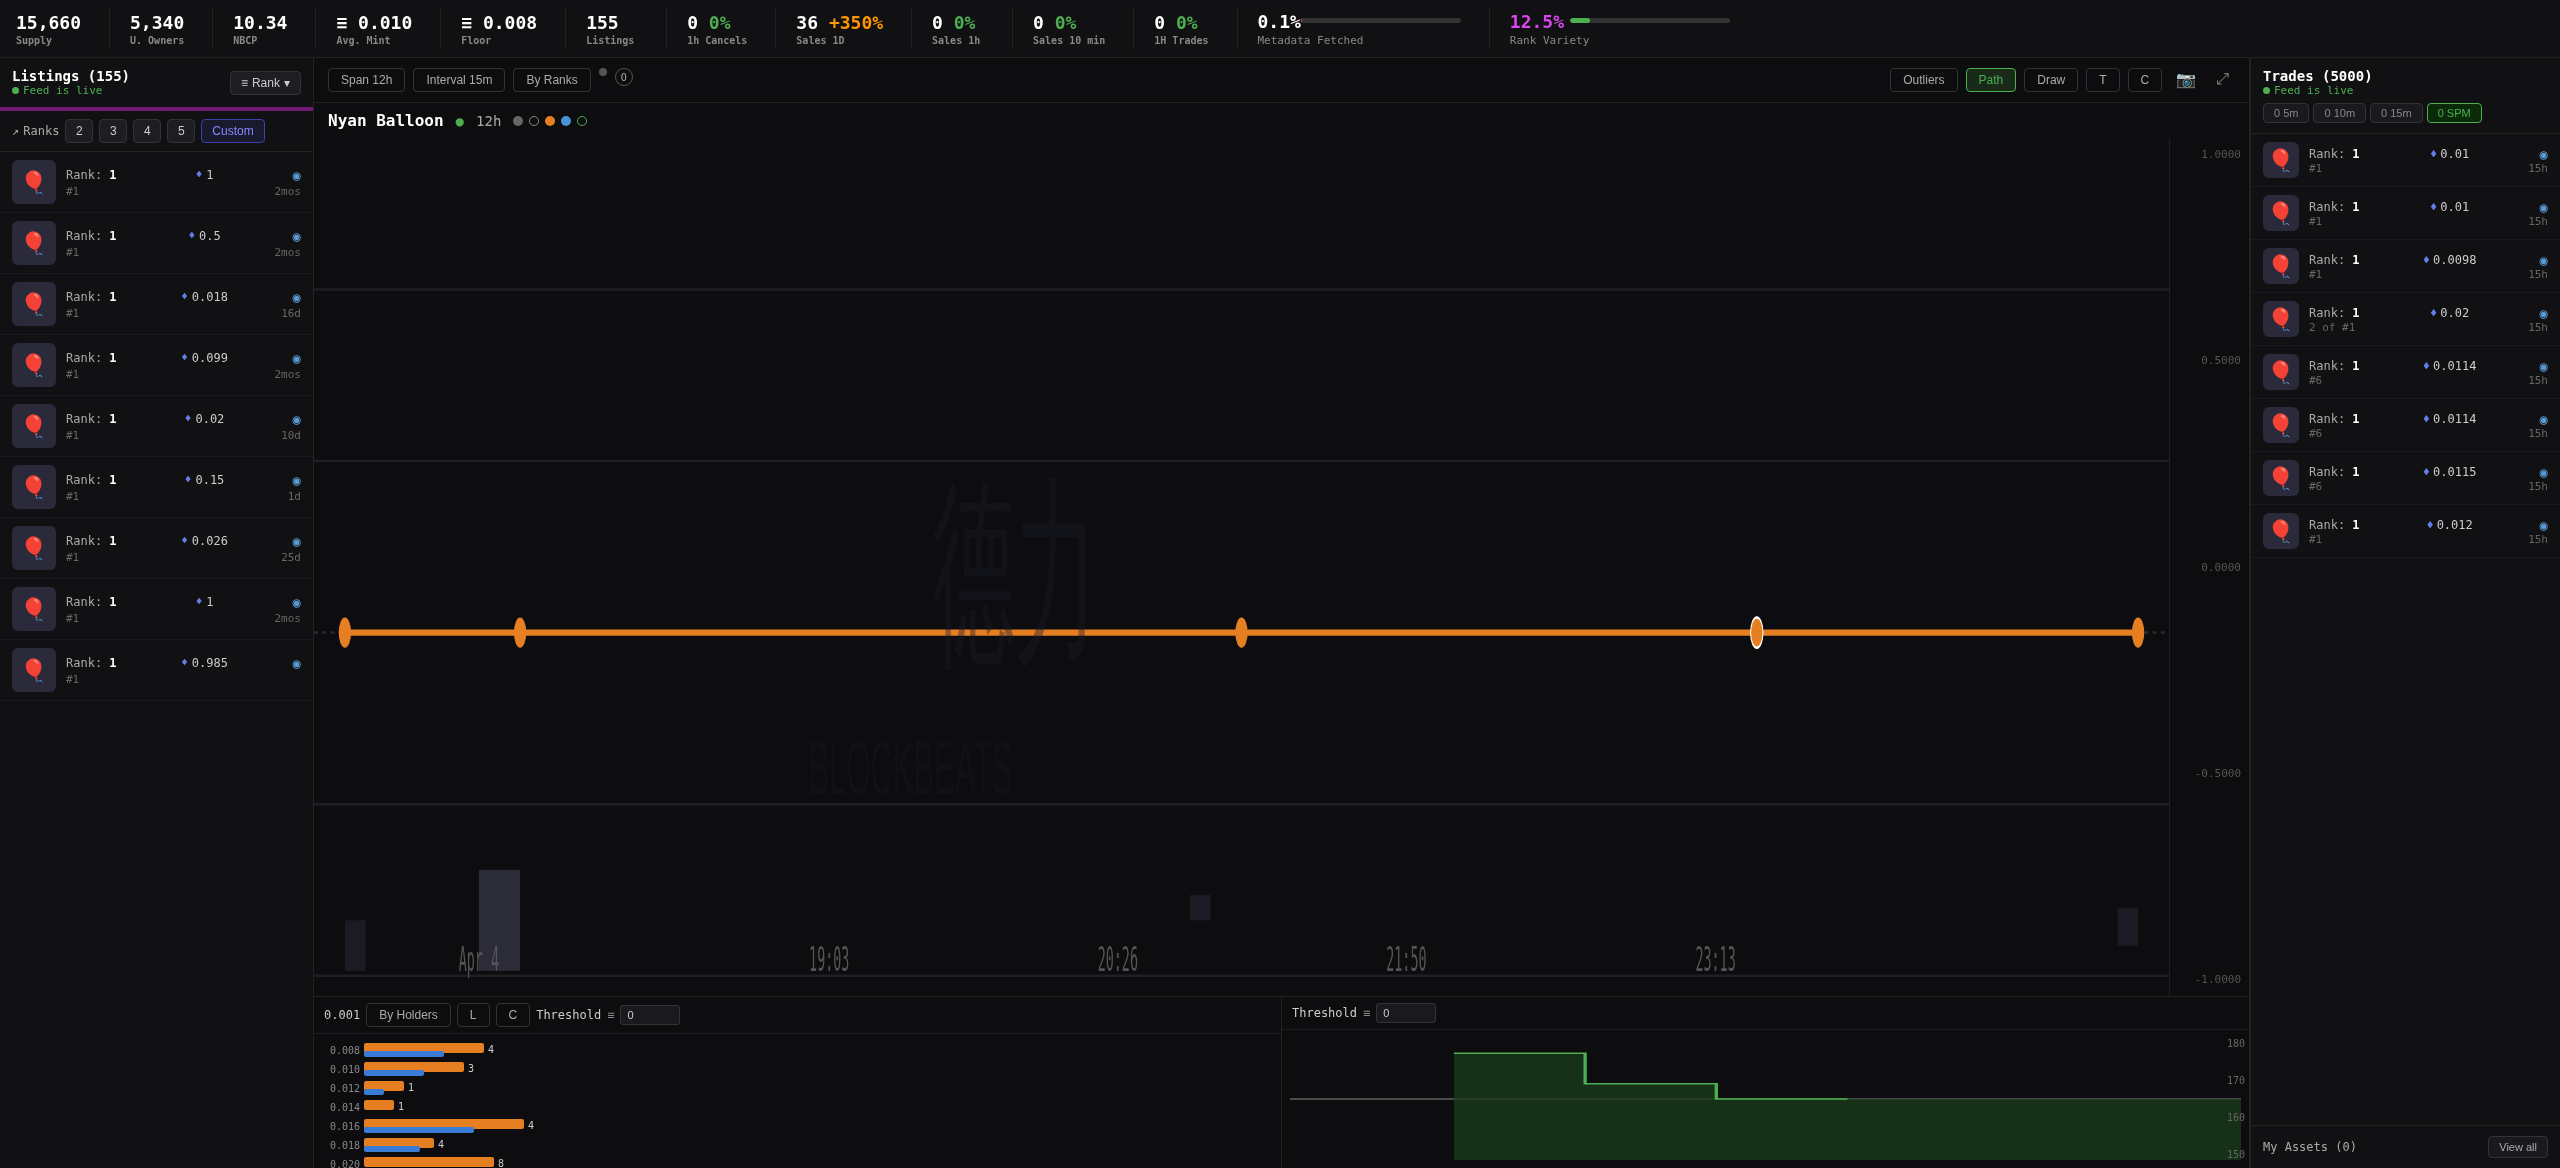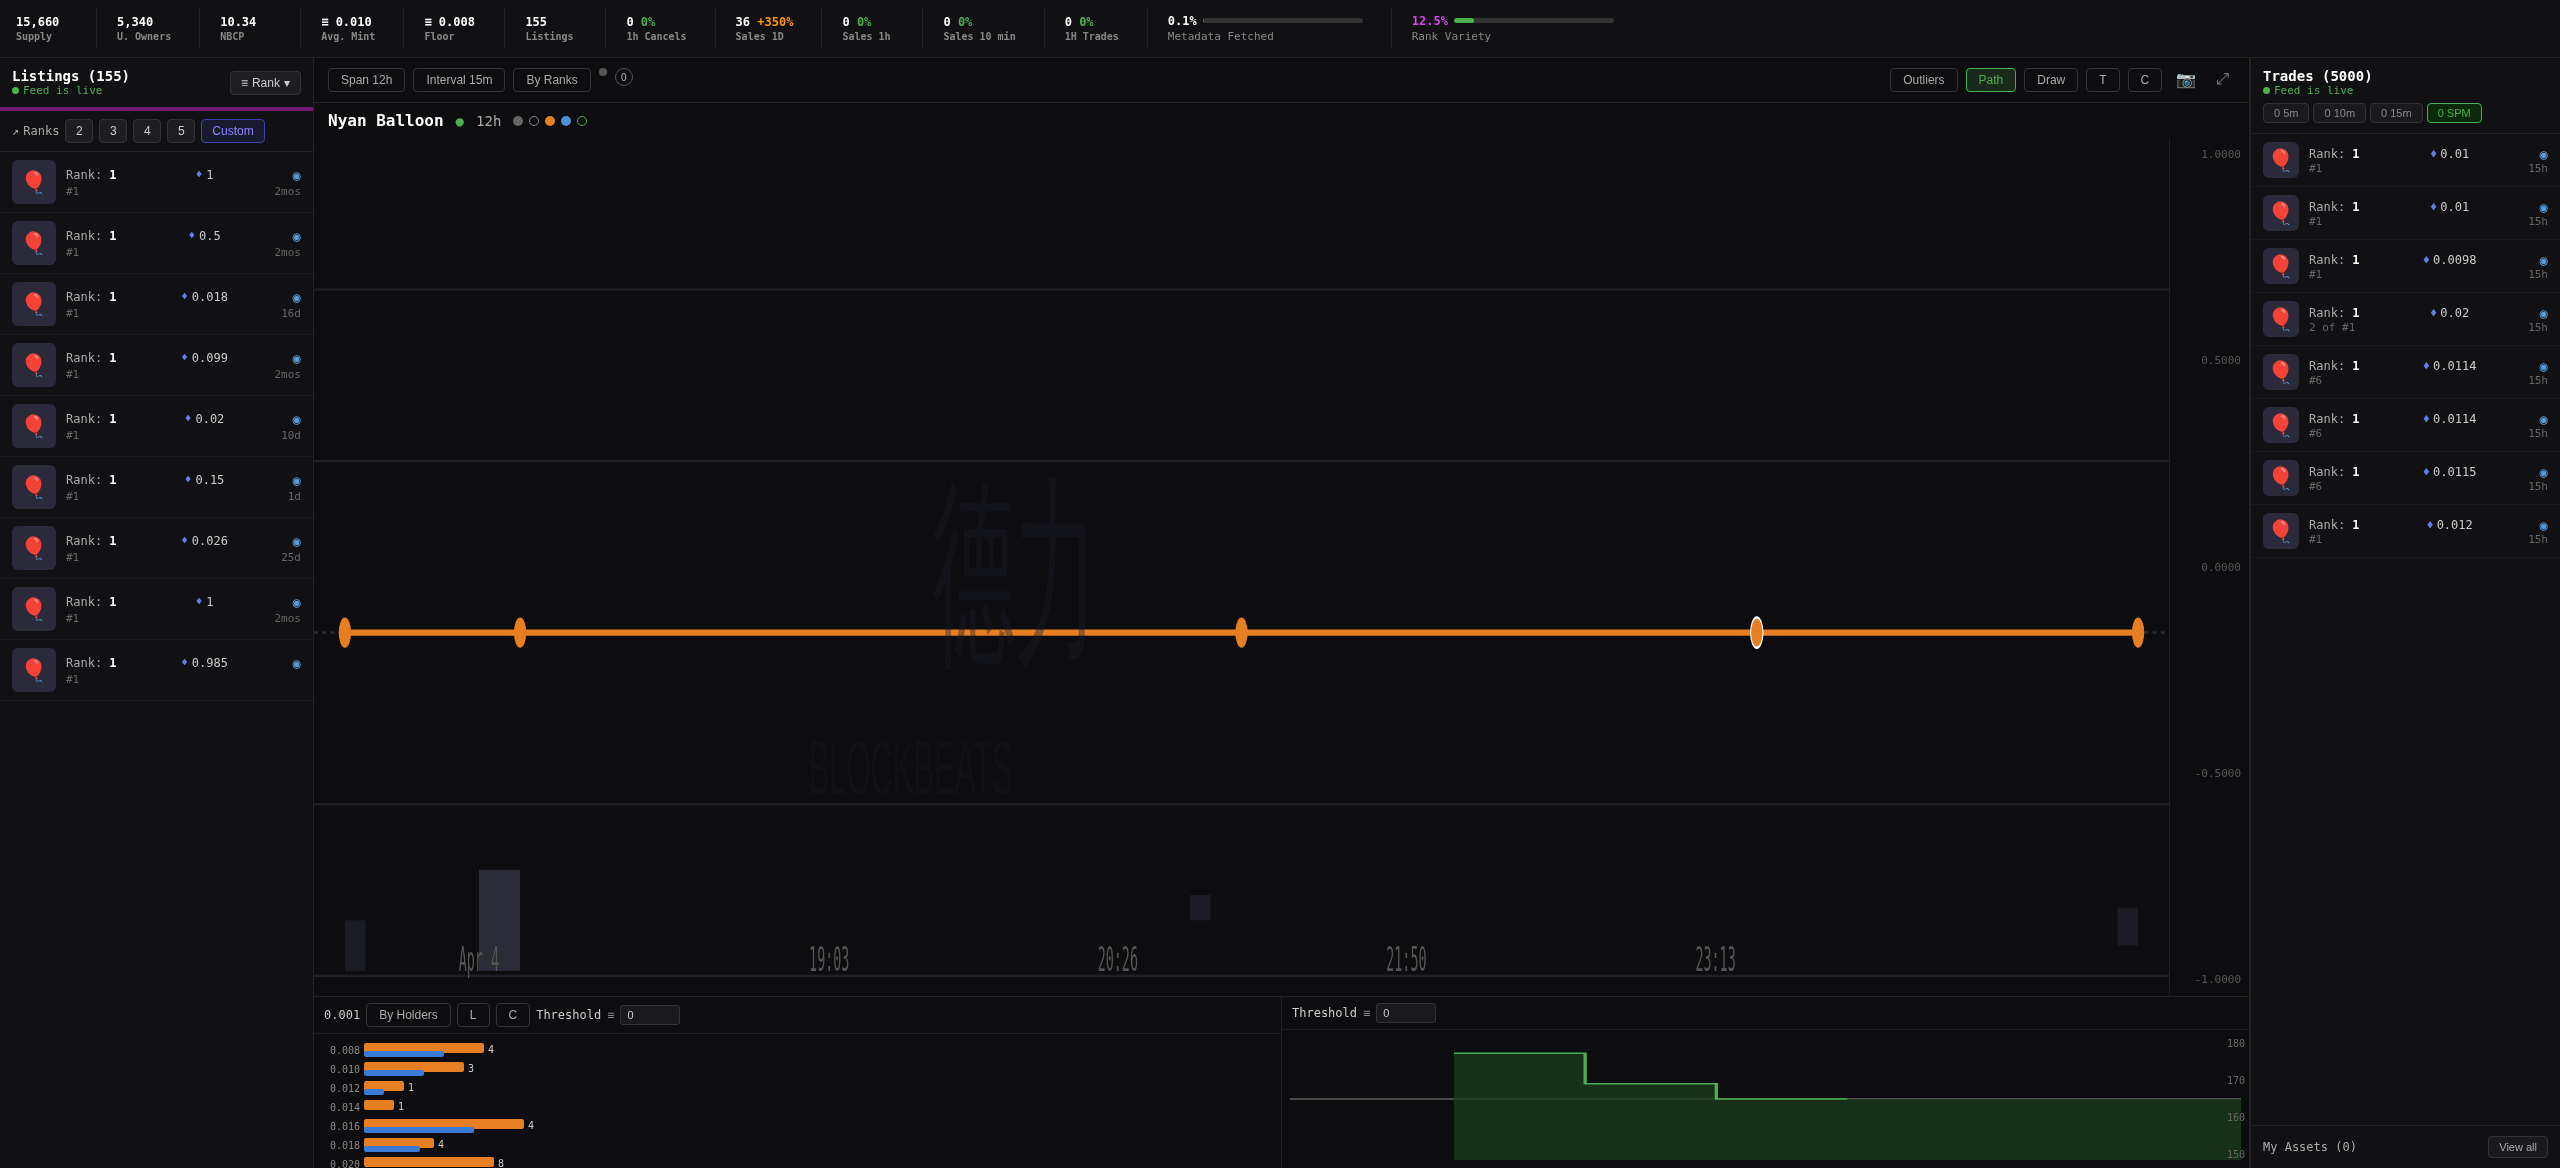--- a/index.html
+++ b/index.html
@@ -23,21 +23,21 @@
       padding: 0 16px;
     }
     .stat-item {
       display: flex;
       flex-direction: column;
       justify-content: center;
       padding: 0 28px 0 0;
       min-width: 80px;
     }
     .stat-value {
-      font-size: 12px;
+      font-size: 18px;
       font-weight: 700;
       color: #fff;
       white-space: nowrap;
     }
     .stat-label {
       font-size: 10px;
       color: #888;
       margin-top: 2px;
       font-weight: bold;
     }
@@ -573,21 +573,21 @@
   <div class="stat-divider"></div>
   <div class="stat-item">
     <span class="stat-value">
       <span>0</span> <span class="green">0%</span>
     </span>
     <span class="stat-label">1H Trades</span>
   </div>
   <div class="stat-divider"></div>
 
   <div class="metadata-section">
-    <div style="display:flex;align-items:center;gap:6px;text-align:right;">
+    <div style="display:flex;align-items:center;text-align:right;">
       <span class="stat-value" style="color:#fff">0.1%</span>
       <div class="progress-bar-container">
         <div class="progress-bar-fill" style="width:1%"></div>
       </div>
     </div>
     <span class="metadata-label">Metadata Fetched</span>
   </div>
   <div class="stat-divider"></div>
 
   <div class="rank-variety-section">

